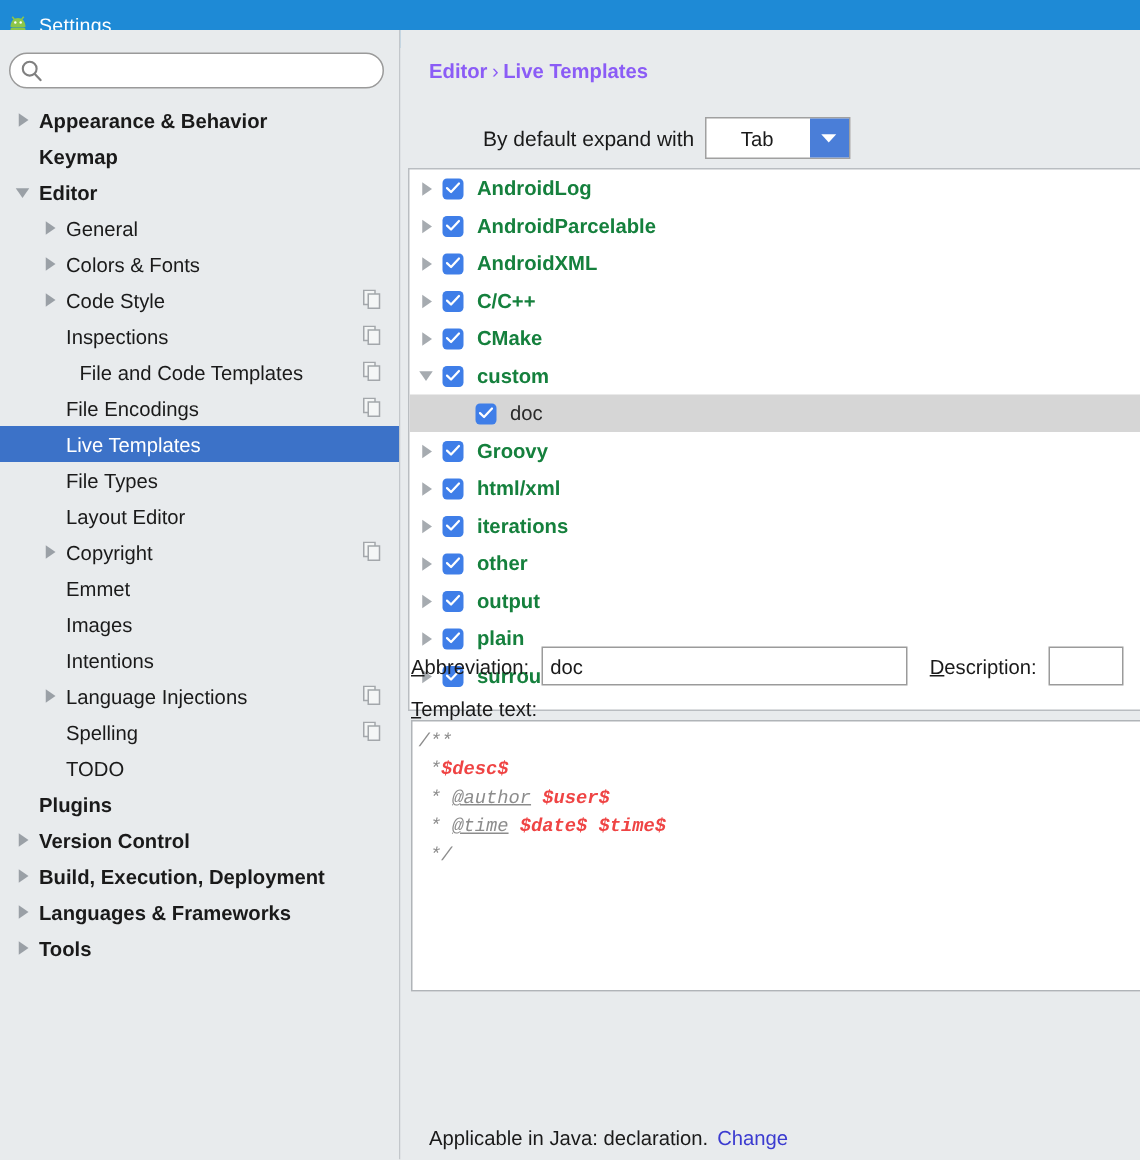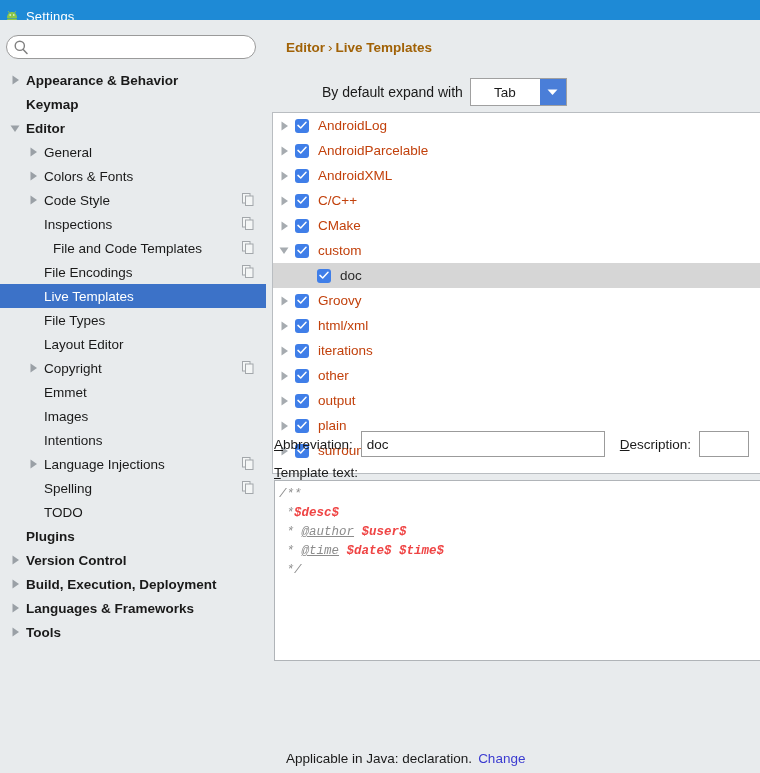--- a/index.html
+++ b/index.html
@@ -23,21 +23,20 @@
   }
   .titlebar-icon { width: 16px; height: 16px; margin-left: 4px; margin-right: 6px; position: relative; flex: none; }
   .titlebar-title { font-size: 13px; color: #ffffff; letter-spacing: .2px; }
 
   
   .sidebar {
     position: absolute; left: 0; top: 20px; width: 266px; height: 753px;
     background: #e8ebed;
     border-right: 1px solid #c3c7cb;
     overflow: hidden;
-    padding-left: 12px;
   }
   .search-wrap { position: absolute; left: 6px; top: 15px; width: 250px; height: 24px; }
   .search-box {
     width: 100%; height: 100%;
     box-sizing: border-box;
     background: #ffffff;
     border: 1px solid #9a9a9a;
     border-radius: 12px;
     display: flex; align-items: center;
   }
@@ -68,21 +67,21 @@
   .copy-badge { position: absolute; right: 12px; top: 5px; width: 12px; height: 13px; opacity: .55; }
 
   
   .main {
     position: absolute; left: 267px; top: 20px; width: 493px; height: 753px;
     background: #e8ebed;
     overflow: hidden;
   }
   .breadcrumb {
     position: absolute; left: 19px; top: 20px;
-    font-size: 13.5px; font-weight: bold; color: #a16207;
+    font-size: 13.5px; font-weight: bold; color: #8b5cf6;
   }
   .breadcrumb .sep { font-weight: normal; margin: 0 3px; }
 
   .expand-row { position: absolute; left: 19px; top: 58px; display: flex; align-items: center; }
   .expand-label { font-size: 14px; color: #1a1a1a; margin-right: 7px; margin-left: 36px; }
   .combo {
     width: 97px; height: 28px;
     box-sizing: border-box;
     border: 1px solid #a0a0a0;
     background: #ffffff;
@@ -105,21 +104,21 @@
     height: 25px; display: flex; align-items: center; white-space: nowrap;
   }
   .tmpl-row.selected { background: #d6d6d6; }
   .tmpl-arrow { width: 22px; height: 25px; flex: none; display: flex; align-items: center; justify-content: center; }
   .chk {
     width: 14px; height: 14px; flex: none;
     background: #3f7ee8; border-radius: 3px;
     display: flex; align-items: center; justify-content: center;
     margin-right: 9px;
   }
-  .tmpl-label { font-size: 13.5px; font-weight: normal; color: #c2410c; }
+  .tmpl-label { font-size: 13.5px; font-weight: bold; color: #15803d; }
   .tmpl-row.child .tmpl-label { font-weight: normal; color: #2a2a2a; }
   .tmpl-row.child .chk { margin-left: 0; }
 
   
   .abbrev-row { position: absolute; left: 7px; top: 411px; display: flex; align-items: center; }
   .fld-label { font-size: 13.5px; color: #1a1a1a; }
   .fld-label .mn { text-decoration: underline; }
   .txtfield {
     box-sizing: border-box;
     height: 26px; background: #ffffff;

